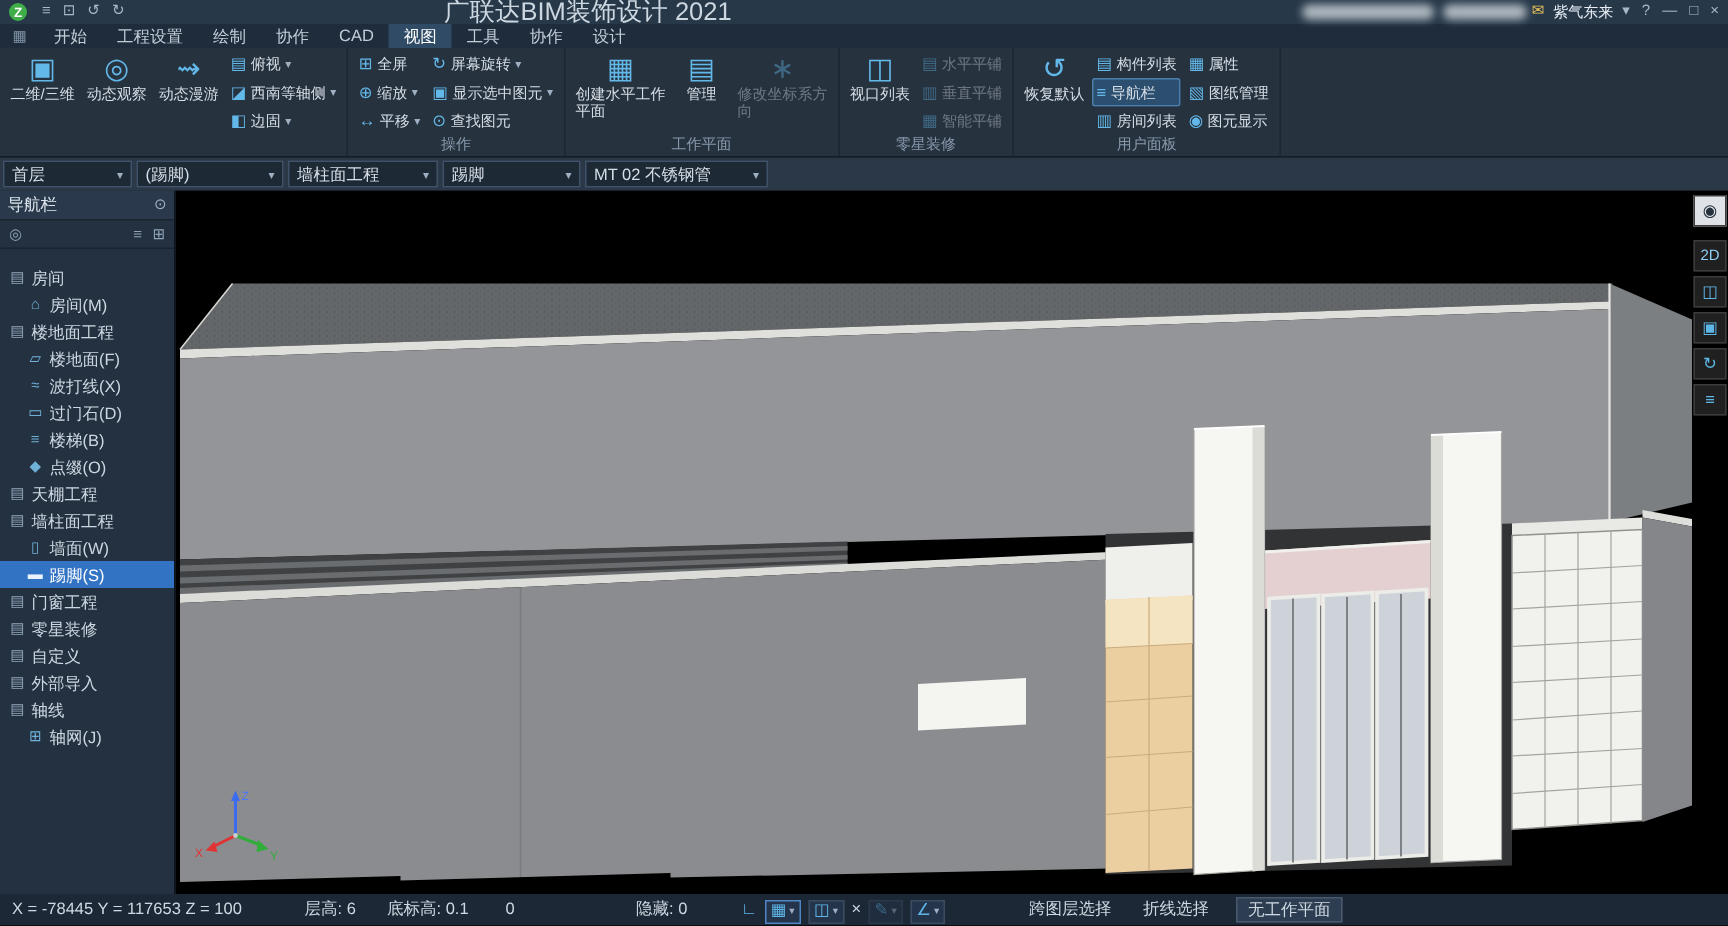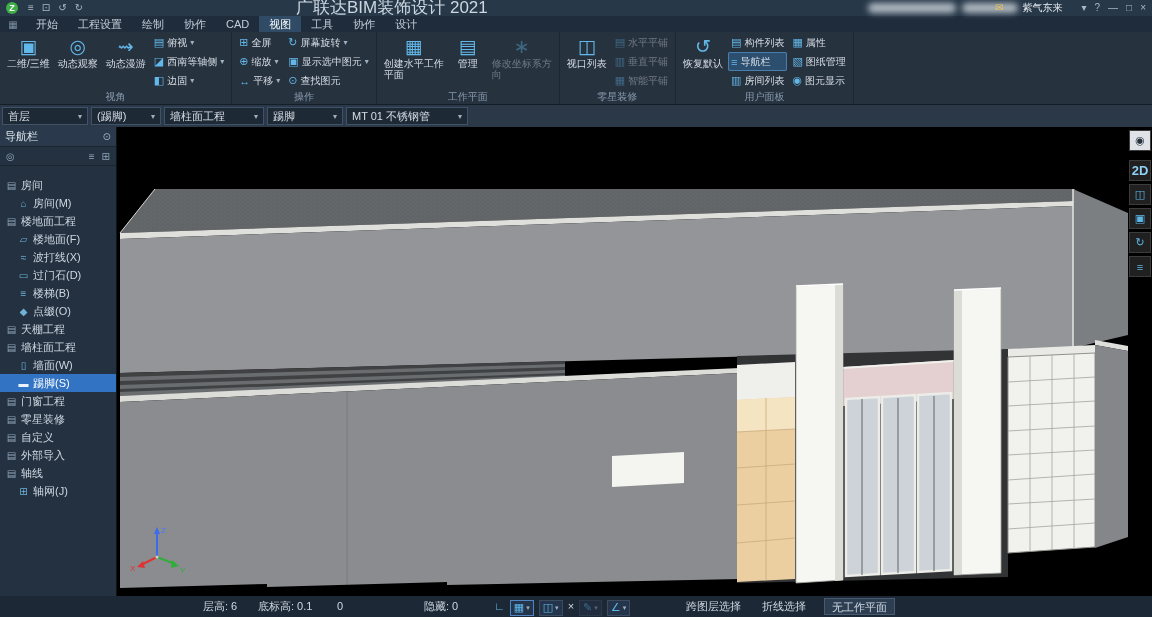--- a/index.html
+++ b/index.html
@@ -8,21 +8,21 @@
   #app{position:relative;width:1152px;height:617px;background:#10161d}
 
   
   .titlebar{position:absolute;left:0;top:0;width:1152px;height:16px;background:#273849;display:flex;align-items:center;padding:0 4px;z-index:30}
   .logo{width:12px;height:12px;border-radius:50%;background:#3fae49;color:#fff;font-size:9px;font-weight:bold;display:inline-flex;align-items:center;justify-content:center;margin:0 6px 0 2px}
   .tb-ic{color:#a8b8c6;font-size:10px;padding:0 4px;line-height:16px}
   .tb-title{position:absolute;left:296px;top:0;line-height:16px;color:#cdd7e0;font-size:17px;white-space:nowrap}
   .blur{position:absolute;top:3px;height:10px;background:#e9eef2;opacity:.7;filter:blur(3px);border-radius:5px}
   .b1{left:868px;width:88px}.b2{left:962px;width:56px}
   .tb-right{position:absolute;right:2px;top:0;height:16px;display:flex;align-items:center}
-  .tb-user{color:#e8eef4;font-size:10px;margin:0 15px;white-space:nowrap}
+  .tb-user{color:#e8eef4;font-size:10px;margin:0 2px;white-space:nowrap}
   .gold{color:#e8c35a}
 
   
   .tabrow{position:absolute;top:16px;left:0;width:1152px;height:16px;background:#1f2c3b;display:flex;align-items:stretch;font-size:11px;z-index:29}
   .appic{width:26px;display:flex;align-items:center;justify-content:center;color:#7f93a6;font-size:10px}
   .tab{padding:0 10px;display:flex;align-items:center;color:#c2cdd8;white-space:nowrap}
   .tab.active{background:#2f4b66;color:#fff}
 
   
   .ribbon{position:absolute;top:32px;left:0;width:1152px;height:73px;background:#27323f;display:flex;border-bottom:1px solid #141e29;z-index:28}
@@ -37,21 +37,21 @@
   .sicon{font-size:11px;color:#62b8e8;margin-right:3px}
   .slabel{font-size:10px;color:#d6dee6}
   .scaret{font-size:8px;color:#9eb0c2;margin-left:3px}
   .smallbtn.sel{background:#2d4f6f;box-shadow:0 0 0 1px #4a7eae inset}
   .disabled{opacity:.4}
 
   
   .contextbar{position:absolute;top:105px;left:0;width:1152px;height:22px;background:#2b3848;display:flex;align-items:center;padding:0 2px;gap:3px;z-index:27}
   .csel{height:18px;background:#1e2936;border:1px solid #40526a;display:flex;align-items:center;padding:0 5px;font-size:11px;color:#d6dee6;white-space:nowrap}
   .csel .scaret{margin-left:auto;padding-left:5px}
-  .c1{width:86px}.c2{width:70px}.c3{width:100px}.c4{width:76px}.c5{width:122px}
+  .c1{width:86px}.c2{width:98px}.c3{width:100px}.c4{width:92px}.c5{width:122px}
 
   
   .sidebar{position:absolute;top:127px;left:0;width:117px;height:469px;background:#243140;border-right:1px solid #0d141b;font-size:11px;z-index:26}
   .sb-header{height:20px;display:flex;align-items:center;padding:0 5px;color:#dfe7ee;background:#2a3a4c;border-bottom:1px solid #1a2530}
   .sb-header .pin{margin-left:auto;color:#9fb2c4;font-size:10px}
   .sb-tools{height:19px;display:flex;align-items:center;padding:0 6px;border-bottom:1px solid #1a2530;color:#8fa4b8;font-size:10px}
   .sb-tools .rgt{margin-left:auto;display:flex;gap:7px}
   .tree{padding-top:10px}
   .trow{height:18px;display:flex;align-items:center;padding-left:5px;color:#cdd7e1;white-space:nowrap}
   .trow.child{padding-left:17px}
@@ -60,21 +60,21 @@
   .trow.sel{background:#3273c4;color:#fff}
   .trow.sel .ticon{color:#eaf3fb}
 
   
   .viewport{position:absolute;top:127px;left:117px;width:1035px;height:469px;background:#000;overflow:hidden;z-index:10}
   .viewport svg{position:absolute;left:0;top:0}
   .tooltip{position:absolute;top:138px;right:26px;height:17px;background:rgba(18,18,18,.93);border:1px solid #6f6f6f;color:#e6e6e6;font-size:10px;line-height:15px;padding:0 5px;white-space:nowrap;z-index:20}
   .righttools{position:absolute;left:1129px;top:130px;width:22px;display:flex;flex-direction:column;gap:3px;z-index:21}
   .rt-btn{width:22px;height:21px;background:#202020;border:1px solid #3c3c3c;color:#5db6e8;display:flex;align-items:center;justify-content:center;font-size:11px}
   .rt-btn.first{background:#dfe3e7;color:#26313c;margin-bottom:6px}
-  .rt-2d{font-size:13px;font-weight:bold;color:#8fd0f5}
+  .rt-2d{font-size:10px;font-weight:normal;color:#8fd0f5}
 
   
   .statusbar{position:absolute;left:0;top:596px;width:1152px;height:21px;background:#1c2835;font-size:11px;color:#cfd9e3;z-index:30}
   .sb-abs{position:absolute;top:0;height:21px;line-height:21px;white-space:nowrap}
   .sb-icons{display:flex;align-items:center;gap:5px}
   .st-ic{color:#5db6e8;font-size:11px}
   .st-btn{display:inline-flex;align-items:center;gap:2px;height:16px;padding:0 3px;border:1px solid #3c4c60;background:#24344a;margin-top:2px}
   .st-btn.selb{border-color:#4f85c2}
   .st-btn .st-c{font-size:7px;color:#9eb0c2}
   .st-btn.dim{opacity:.45}
@@ -145,21 +145,20 @@
             <span class="slabel">西南等轴侧</span>
             <span class="scaret">▾</span>
           </div>
           <div class="smallbtn">
             <span class="sicon">◧</span>
             <span class="slabel">边固</span>
             <span class="scaret">▾</span>
           </div>
         </div>
       </div>
-      <div class="glabel">视角</div>
     </div>
 
     <div class="rgroup">
       <div class="rcontent">
         <div class="smallstack">
           <div class="smallbtn">
             <span class="sicon">⊞</span>
             <span class="slabel">全屏</span>
           </div>
           <div class="smallbtn">
@@ -285,21 +284,21 @@
     </div>
     <div class="csel c3">
       <span>墙柱面工程</span>
       <span class="scaret">▾</span>
     </div>
     <div class="csel c4">
       <span>踢脚</span>
       <span class="scaret">▾</span>
     </div>
     <div class="csel c5">
-      <span>MT 01 不锈钢管</span>
+      <span>MT 02 不锈钢管</span>
       <span class="scaret">▾</span>
     </div>
   </div>
 
   <aside class="sidebar">
     <div class="sb-header">
       <span>导航栏</span>
       <span class="pin">⊙</span>
     </div>
     <div class="sb-tools">
@@ -503,20 +502,21 @@
       </span>
     <span class="rt-btn">
         <span>↻</span>
       </span>
     <span class="rt-btn">
         <span>≡</span>
       </span>
   </div>
 
   <footer class="statusbar">
+    <span class="sb-abs" style="left:8px">X = -78445 Y = 117653 Z = 100</span>
     <span class="sb-abs" style="left:203px">层高: 6</span>
     <span class="sb-abs" style="left:258px">底标高: 0.1</span>
     <span class="sb-abs" style="left:337px">0</span>
     <span class="sb-abs" style="left:424px">隐藏: 0</span>
 
     <span class="sb-abs sb-icons" style="left:494px">
       <span class="st-ic">∟</span>
       <span class="st-btn selb">
         <span class="st-ic">▦</span>
         <span class="st-c">▾</span>

